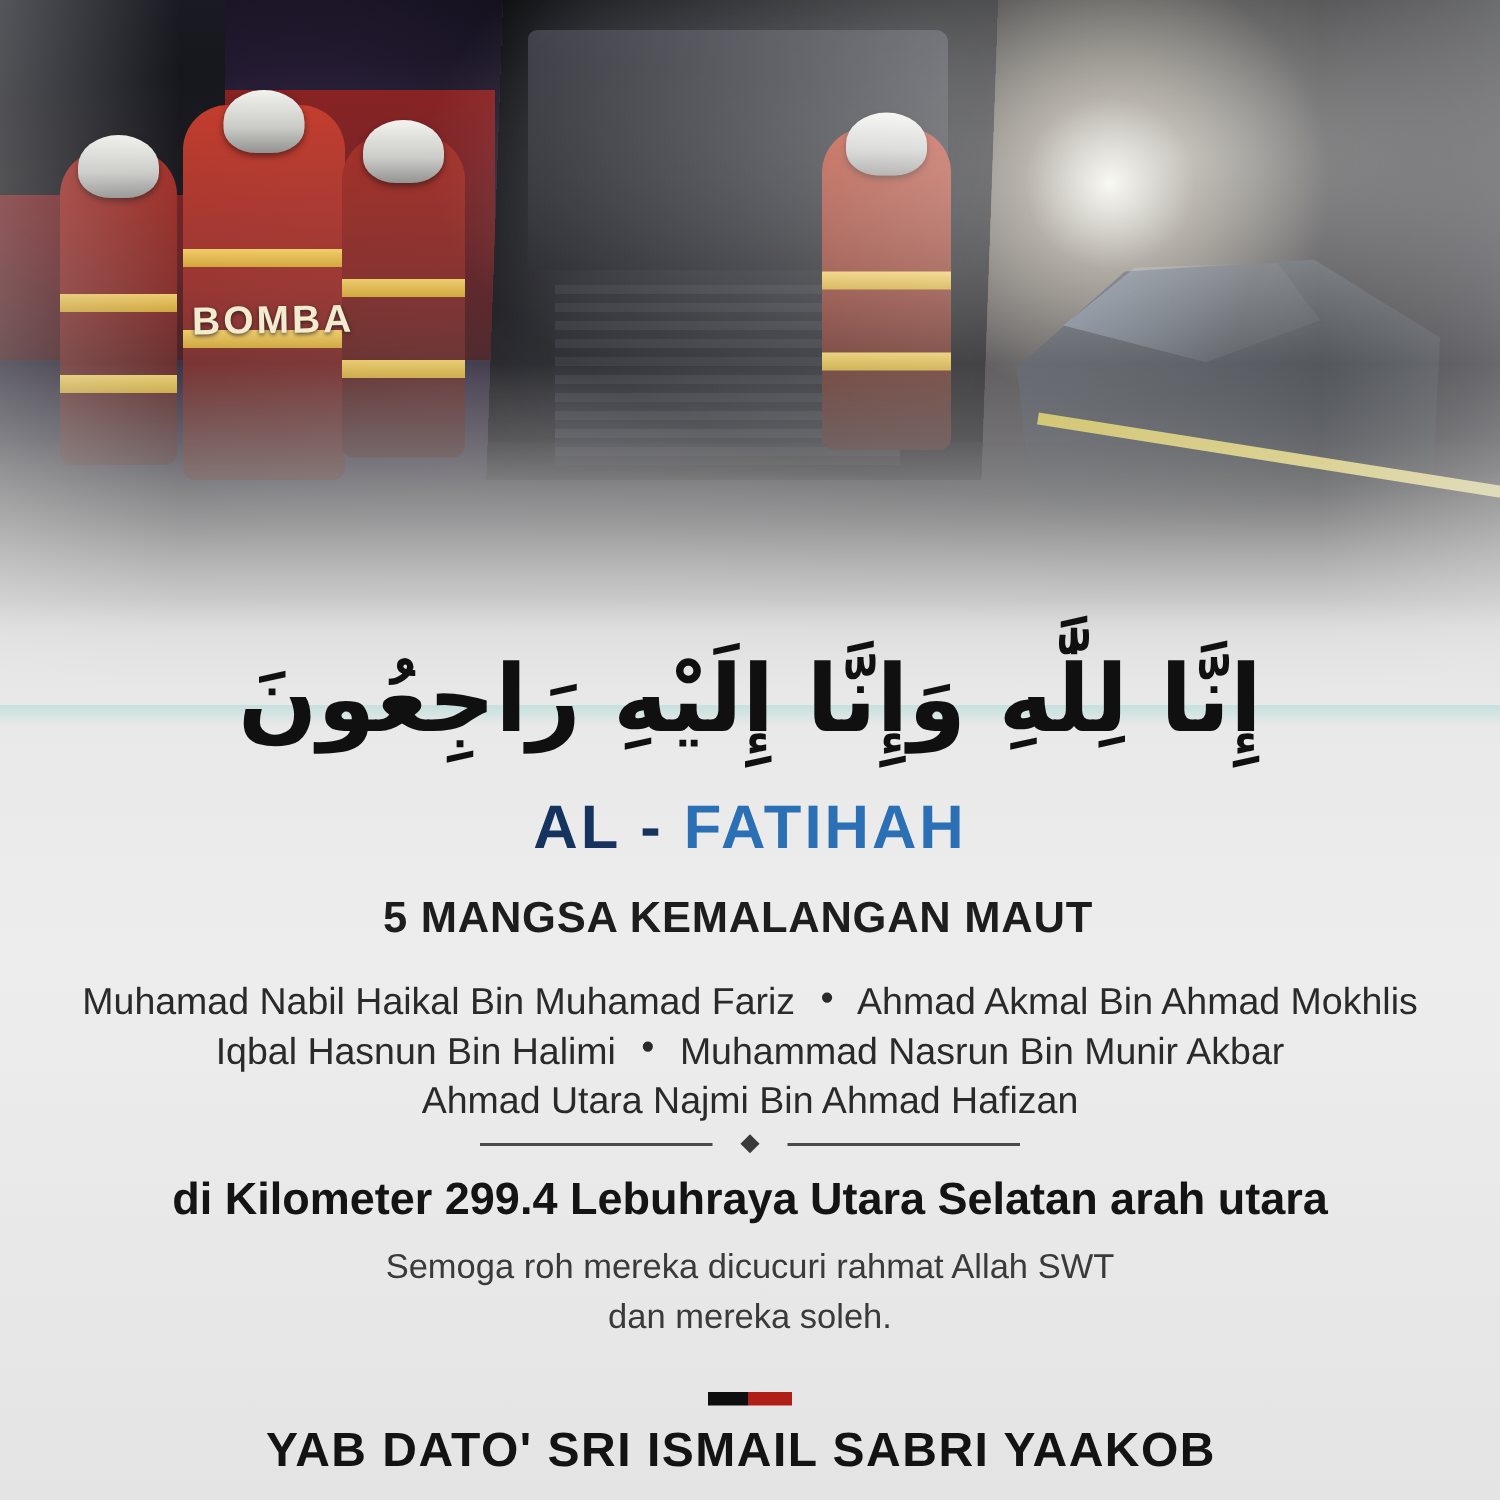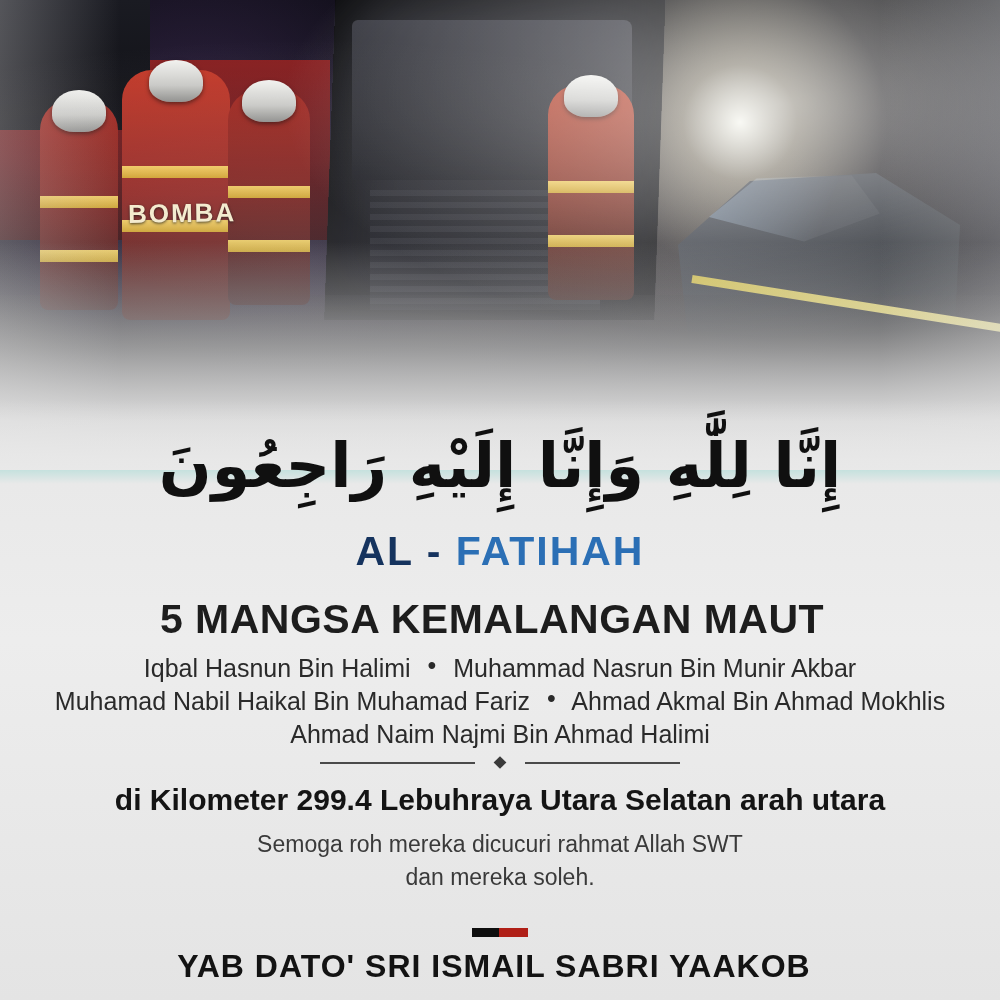--- a/index.html
+++ b/index.html
@@ -195,21 +195,21 @@
     font-size: 41px;
     font-weight: bold;
     letter-spacing: 2px;
     color: #15335e;
   }
   .alfatihah .blue-light { color: #2b6fb5; }
   .headline {
     position: absolute;
     left: 0; right: 16px;
     top: 196px;
-    font-size: 41px;
+    font-size: 29px;
     font-weight: bold;
     color: #1d1d1d;
     letter-spacing: .5px;
   }
   .names {
     position: absolute;
     left: 0; right: 0;
     top: 252px;
     color: #2a2a2a;
     font-size: 25px;
@@ -334,31 +334,31 @@
     <div class="arabic">إِنَّا لِلَّٰهِ وَإِنَّا إِلَيْهِ رَاجِعُونَ</div>
 
     <div class="alfatihah">
       <span>AL - </span><span class="blue-light">FATIHAH</span>
     </div>
 
     <div class="headline">5 MANGSA KEMALANGAN MAUT</div>
 
     <div class="names">
       <div>
+        <span>Muhamad Nabil Haikal Bin Muhamad Fariz</span>
+        <span class="dot">•</span>
+        <span>Ahmad Akmal Bin Ahmad Mokhlis</span>
+      </div>
+      <div>
         <span>Iqbal Hasnun Bin Halimi</span>
         <span class="dot">•</span>
         <span>Muhammad Nasrun Bin Munir Akbar</span>
       </div>
       <div>
-        <span>Muhamad Nabil Haikal Bin Muhamad Fariz</span>
-        <span class="dot">•</span>
-        <span>Ahmad Akmal Bin Ahmad Mokhlis</span>
-      </div>
-      <div>
-        <span>Ahmad Naim Najmi Bin Ahmad Halimi</span>
+        <span>Ahmad Utara Najmi Bin Ahmad Hafizan</span>
       </div>
     </div>
 
     <div class="divider">
         <span></span>
       </div>
 
     <div class="location">di Kilometer 299.4 Lebuhraya Utara Selatan arah utara</div>
 
     <div class="prayer">

